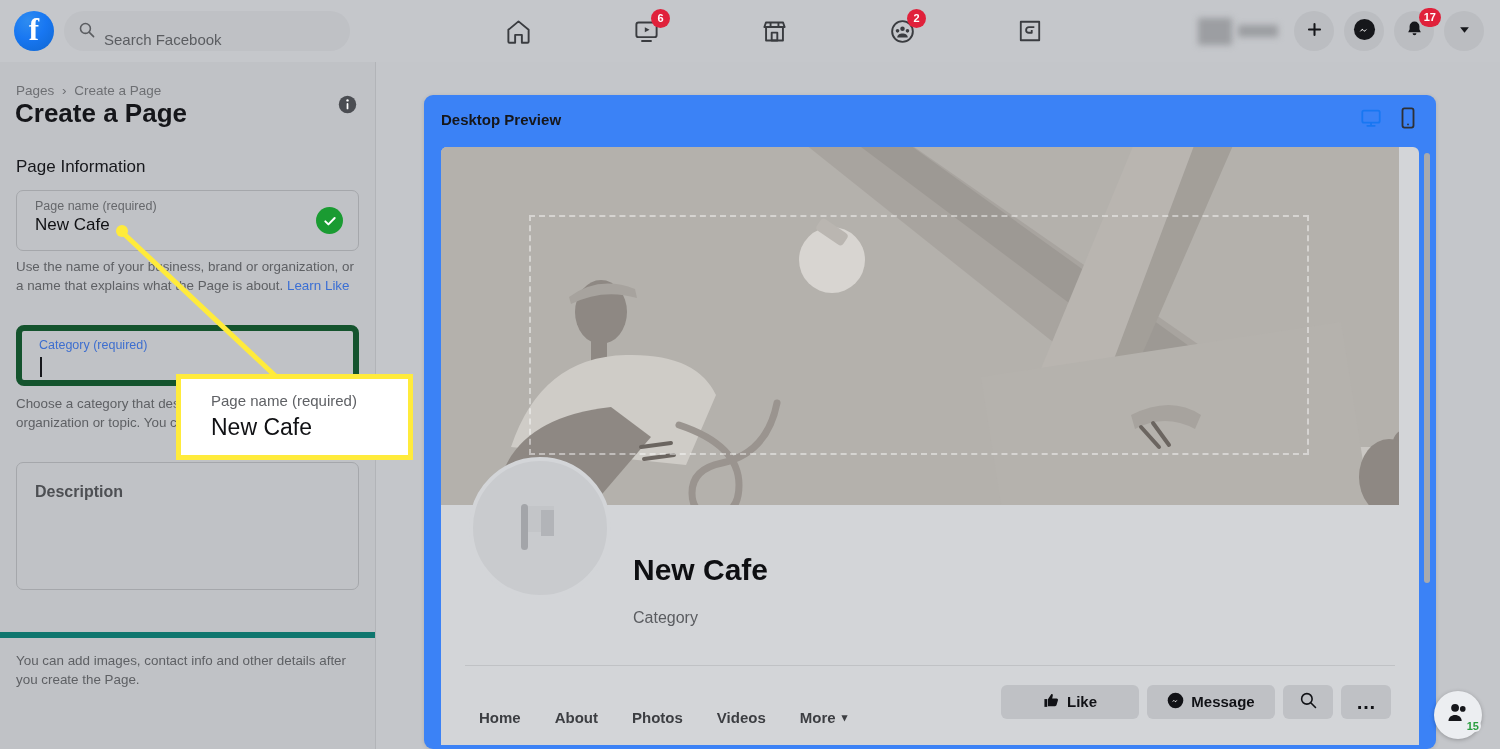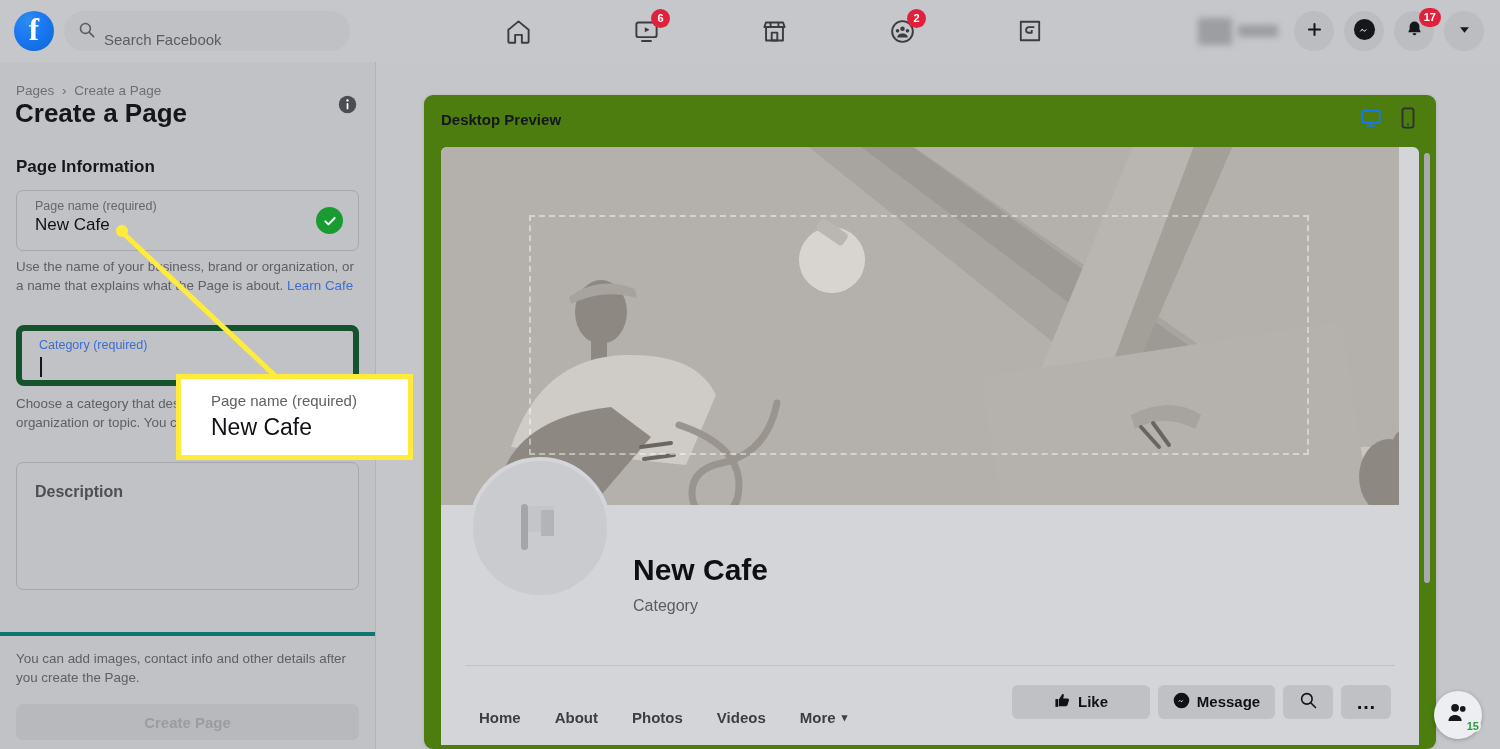--- a/index.html
+++ b/index.html
@@ -65,21 +65,21 @@
     position: absolute; top: 62px; left: 0; width: 376px; height: 687px;
     background: #c0c2c6;
     border-right: 1px solid #b2b4b8;
     z-index: 3;
   }
   #breadcrumb { position: absolute; top: 83px; left: 16px; font-size: 13.5px; color: #6d6f73; z-index: 4; }
   #breadcrumb .sep { margin: 0 4px; }
   #page-title { position: absolute; top: 98px; left: 15px; font-size: 26px; font-weight: bold; color: #15161a; z-index: 4; }
   #info-icon { position: absolute; top: 95px; left: 338px; z-index: 4; }
 
-  #section-title { position: absolute; top: 157px; left: 16px; font-size: 17px; font-weight: bold; color: #16171b; z-index: 4; }
+  #section-title { position: absolute; top: 157px; left: 16px; font-size: 17px; font-weight: normal; color: #16171b; z-index: 4; }
 
   .field-box {
     position: absolute; left: 16px; width: 343px;
     border: 1px solid #a5a7ab; border-radius: 7px;
     background: transparent; z-index: 4;
   }
   #field-pagename { top: 190px; height: 61px; }
   #field-pagename .flabel { position: absolute; top: 8px; left: 18px; font-size: 12.5px; color: #65676b; }
   #field-pagename .fvalue { position: absolute; top: 24px; left: 18px; font-size: 17px; color: #101114; }
   #check-ok {
@@ -107,34 +107,34 @@
   #helper-category { top: 394px; }
 
   #field-description {
     top: 462px; height: 128px;
     border: 1px solid #a5a7ab; border-radius: 7px;
   }
   #field-description .ph { position: absolute; top: 20px; left: 18px; font-size: 16px; color: #4d4f53; font-weight: bold; }
 
   #left-footer {
     position: absolute; left: 0; top: 632px; width: 375px; height: 117px;
-    border-top: 4px solid #0f766e; z-index: 4;
+    border-top: 6px solid #0f766e; z-index: 4;
   }
   #footer-note { position: absolute; top: 13px; left: 16px; width: 340px; font-size: 13.4px; line-height: 19px; color: #5e6064; }
   #create-btn {
     position: absolute; top: 68px; left: 16px; width: 343px; height: 36px;
     background: #b7b9bd; border-radius: 7px;
     display: flex; align-items: center; justify-content: center;
     font-size: 15px; font-weight: bold; color: #9a9ca0;
   }
 
   
   #preview-panel {
     position: absolute; top: 95px; left: 424px; width: 1012px; height: 654px;
-    background: #4d7c0f; border-radius: 9px;
+    background: #3b82f6; border-radius: 9px;
     box-shadow: 0 1px 4px rgba(0,0,0,0.12);
     overflow: hidden; z-index: 2;
   }
   #preview-header { position: relative; height: 57px; }
   #preview-title { position: absolute; top: 16px; left: 17px; font-size: 15px; font-weight: bold; color: #16171b; }
   #preview-toggles { position: absolute; top: 12px; right: 20px; display: flex; align-items: center; gap: 18px; }
 
   #preview-body {
     position: absolute; top: 52px; left: 17px; width: 978px; height: 598px;
     background: #d3d5d8; border-radius: 6px 6px 0 0; overflow: hidden;
@@ -149,37 +149,37 @@
     border: 2px dashed rgba(255,255,255,0.45);
   }
   #profile-row { position: relative; height: 160px; background: #d3d5d8; }
   #avatar {
     position: absolute; left: 28px; top: -48px;
     width: 142px; height: 142px; border-radius: 50%;
     background: #c9cbce; border: 4px solid #d3d5d8;
     display: flex; align-items: center; justify-content: center;
   }
   #page-name-big { position: absolute; left: 192px; top: 48px; font-size: 30px; font-weight: bold; color: #0e0f12; }
-  #page-category { position: absolute; left: 192px; top: 92px; font-size: 16px; color: #5a5c60; }
+  #page-category { position: absolute; left: 192px; top: 104px; font-size: 16px; color: #5a5c60; }
 
   #nav-row {
     position: relative; height: 72px; margin: 0 24px;
     border-top: 1px solid #c0c2c5;
     display: flex; align-items: center;
   }
   #nav-tabs { display: flex; align-items: center; gap: 34px; padding-left: 14px; margin-top: 32px; }
   .tab { font-size: 15px; font-weight: bold; color: #3c3e42; display: flex; align-items: center; gap: 6px; }
   #nav-actions { position: absolute; right: 4px; display: flex; align-items: center; gap: 8px; }
   .act-btn {
     height: 34px; border-radius: 6px; background: #bfc1c5;
     display: flex; align-items: center; justify-content: center; gap: 7px;
     font-size: 15px; font-weight: bold; color: #111216;
   }
   #btn-like { width: 138px; }
-  #btn-message { width: 117px; }
+  #btn-message { width: 128px; }
   #btn-search { width: 50px; }
   #btn-more { width: 50px; }
 
   #preview-scrollbar {
     position: absolute; right: 6px; top: 58px; width: 6px; height: 430px;
     border-radius: 3px; background: #a8aaae;
   }
 
   
   #annot-line { position: absolute; top: 0; left: 0; width: 1500px; height: 749px; z-index: 8; pointer-events: none; }
@@ -337,37 +337,36 @@
   <div class="flabel">Page name (required)</div>
   <div class="fvalue">New Cafe</div>
   <div id="check-ok">
     <svg width="16" height="16" viewBox="0 0 24 24" fill="none" stroke="#ffffff" stroke-width="3" stroke-linecap="round" stroke-linejoin="round">
       <path d="M5 12.5l4.6 4.6L19 7.5"></path>
     </svg>
   </div>
 </div>
 
 <div class="helper" id="helper-name">
-  <span>Use the name of your business, brand or organization, or a name that explains what the Page is about. </span><a href="#">Learn Cafe</a>
+  <span>Use the name of your business, brand or organization, or a name that explains what the Page is about. </span><a href="#">Learn Like</a>
 </div>
 
 <div class="field-box" id="field-category">
   <div class="flabel">Category (required)</div>
   <div id="caret"></div>
 </div>
 
 <div class="helper" id="helper-category">Choose a category that describes your business, organization or topic. You can add up to 3.</div>
 
 <div class="field-box" id="field-description">
   <div class="ph">Description</div>
 </div>
 
 <div id="left-footer">
   <div id="footer-note">You can add images, contact info and other details after you create the Page.</div>
-  <div id="create-btn">Create Page</div>
 </div>
 
 <div id="preview-panel">
   <div id="preview-header">
     <div id="preview-title">Desktop Preview</div>
     <div id="preview-toggles">
       <span>
         <svg width="22" height="22" viewBox="0 0 24 24" fill="none" stroke="#1877f2" stroke-width="2" stroke-linejoin="round">
           <rect x="2.5" y="4" width="19" height="13" rx="1.8"></rect>
           <line x1="8" y1="20.5" x2="16" y2="20.5" stroke-linecap="round"></line>

